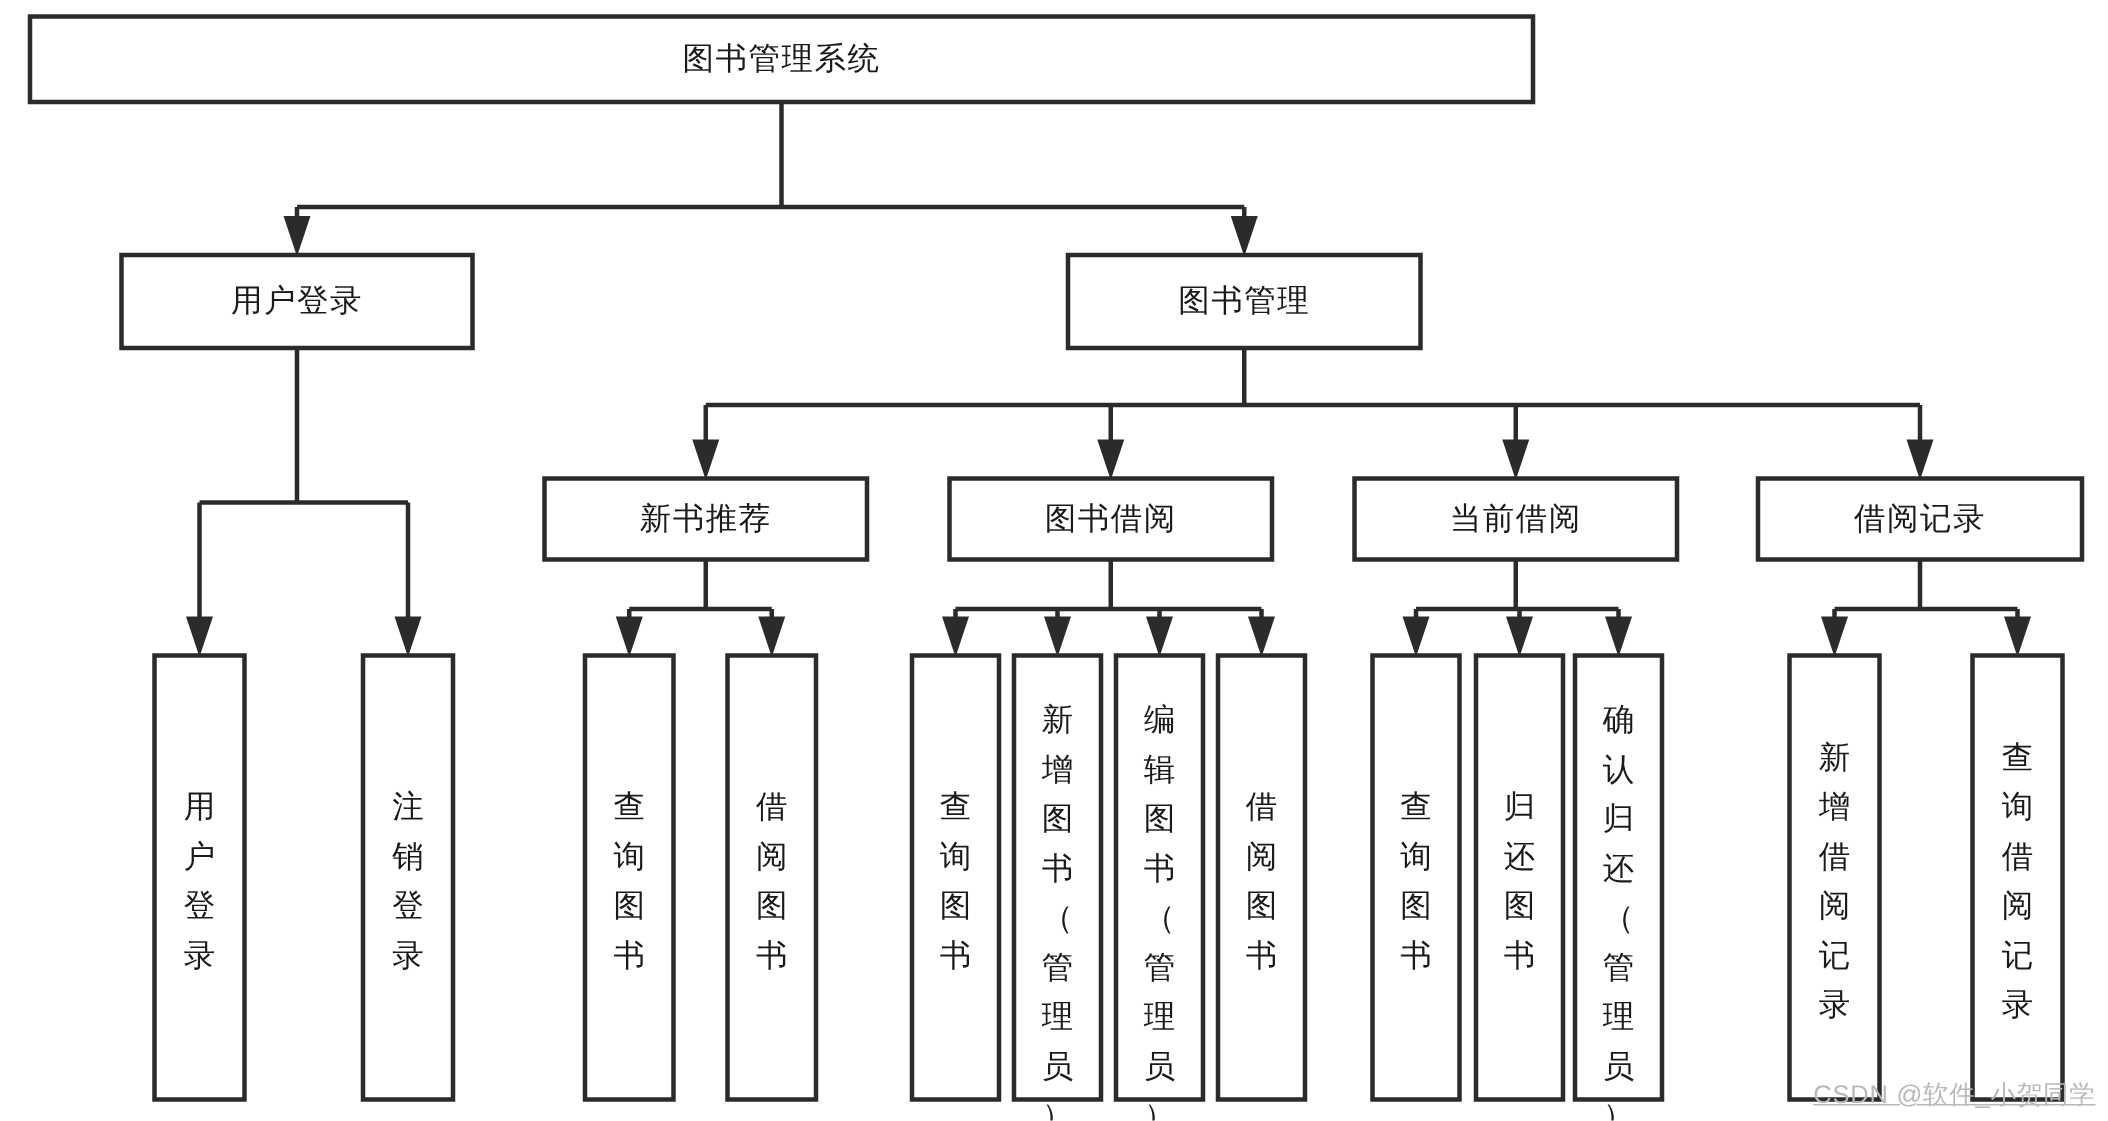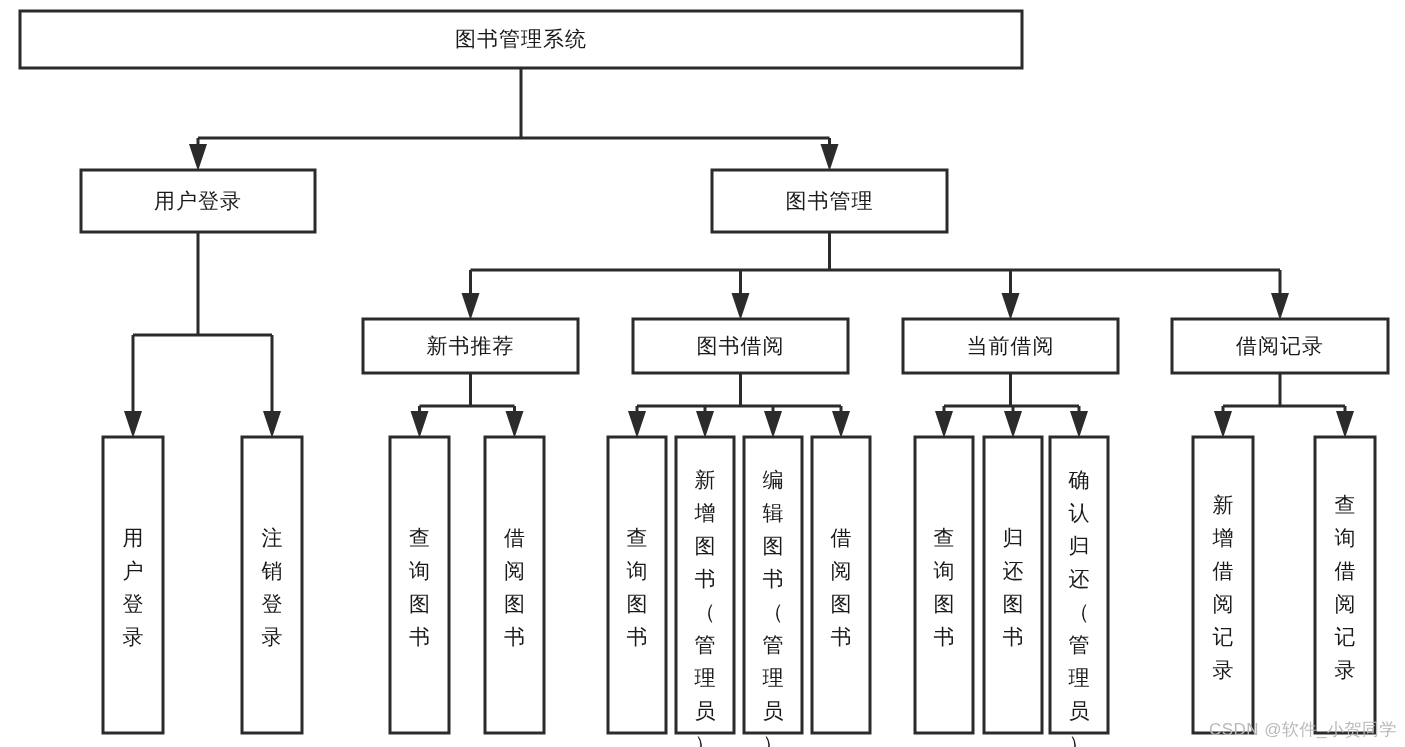--- a/index.html
+++ b/index.html
@@ -60,20 +60,21 @@
   .watermark {
     position: absolute;
     right: 8px;
     bottom: 6px;
     font-family: "Liberation Sans", "DejaVu Sans", sans-serif;
     font-size: 17px;
     color: #b9b9b9;
     letter-spacing: 0.5px;
     white-space: nowrap;
     user-select: none;
+    text-decoration: underline;
   }
 </style>
 </head>
 <body>
 
 <div id="diagram-root">
   <svg id="flow" viewBox="0 0 1405 747" xmlns="http://www.w3.org/2000/svg">
     <g id="edge-layer">
         <g>
           <path class="link-line" d="M 521 68 L 521 138"></path>

